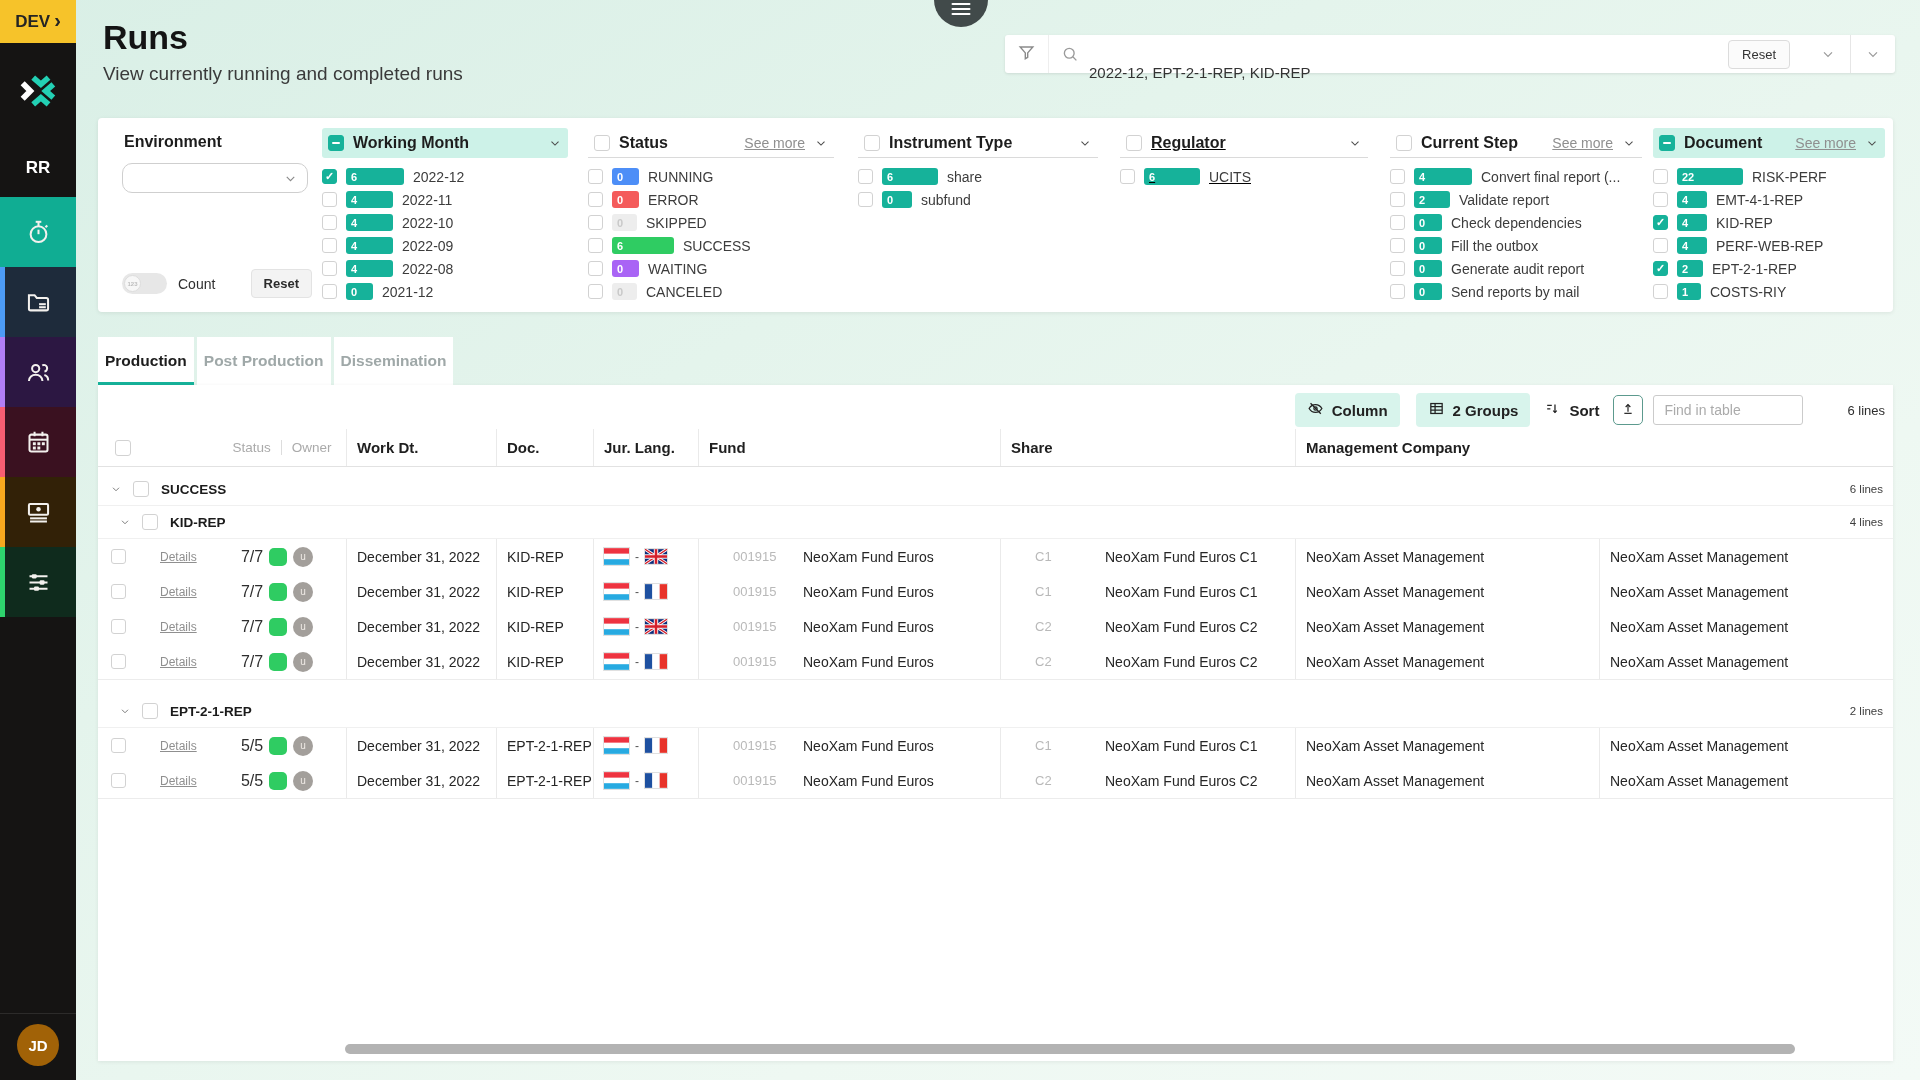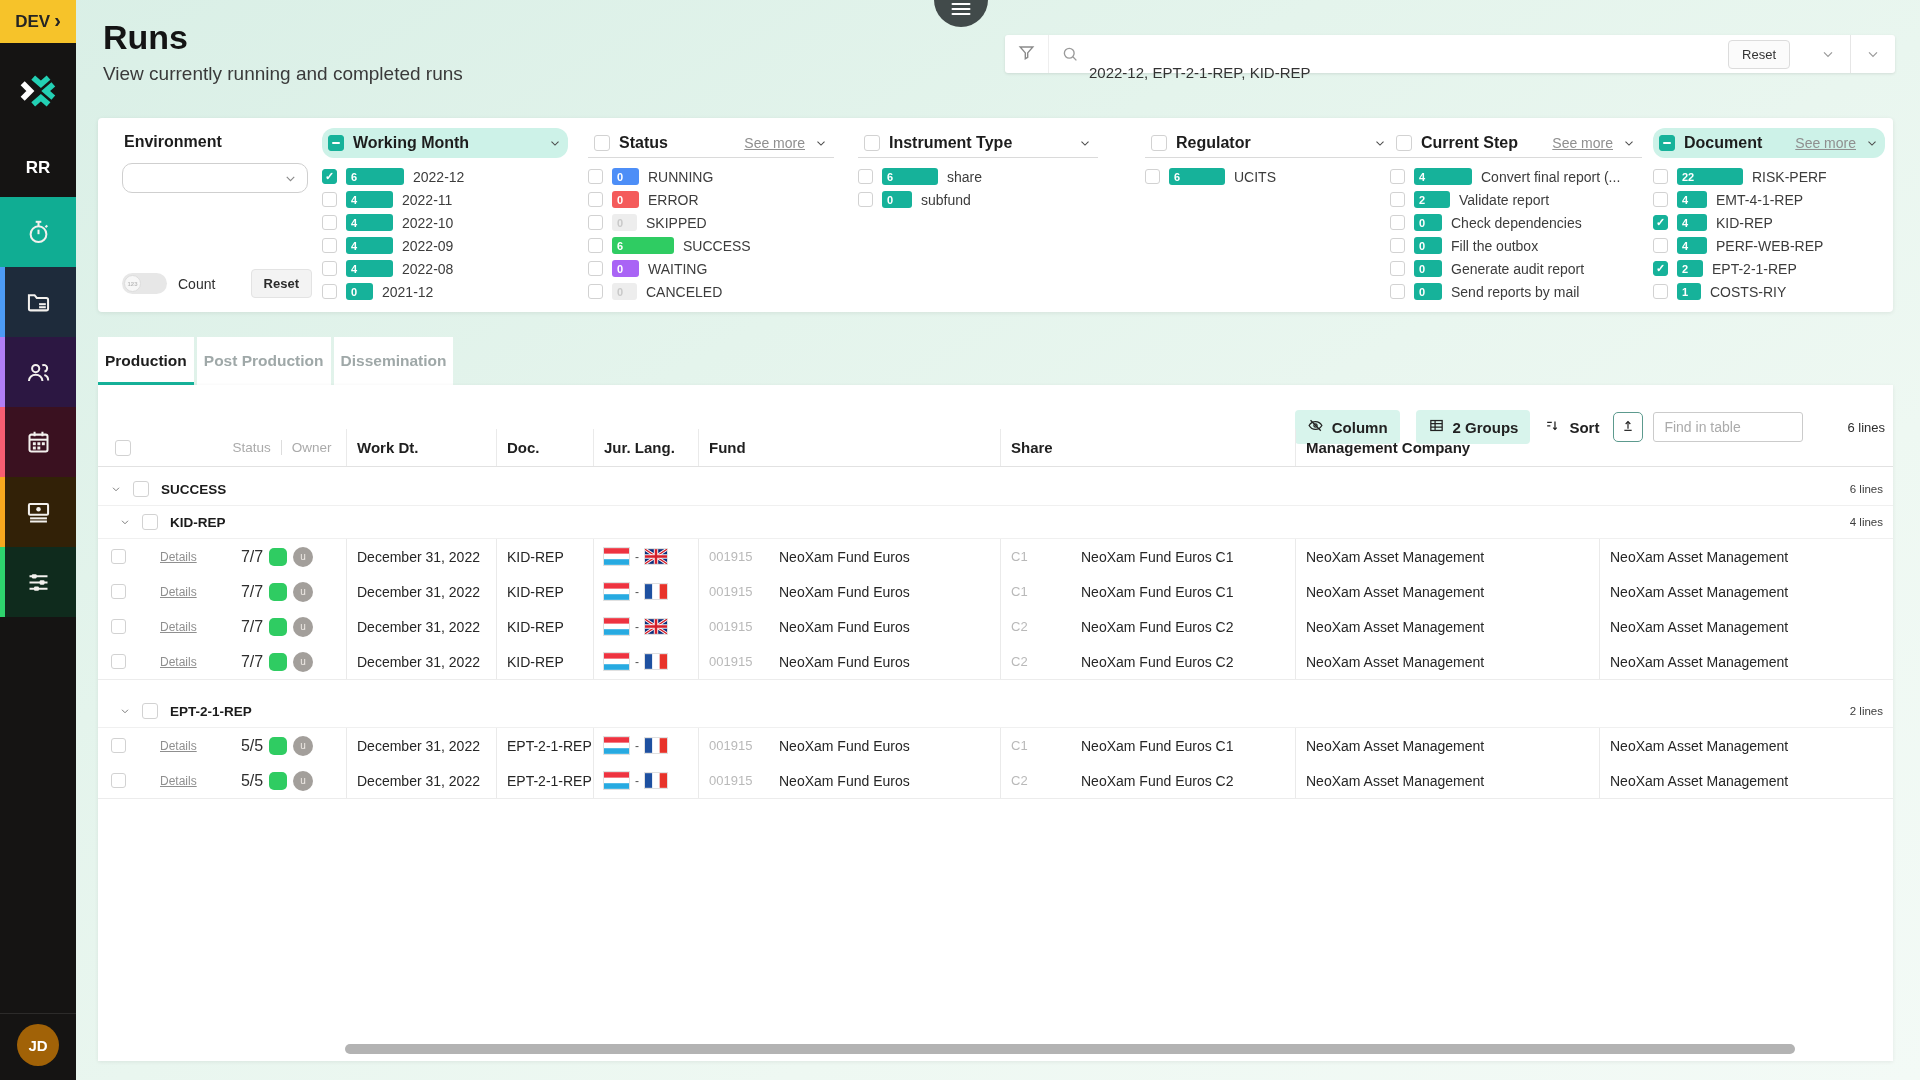--- a/index.html
+++ b/index.html
@@ -51,40 +51,40 @@
   .sb-sep { width:1px; height:100%; background:#e6e6e6; }
 
   
   .filter-card { position:absolute; left:22px; top:118px; width:1795px; height:194px; background:#fff;
                  border-radius:4px; box-shadow:0 1px 4px rgba(0,0,0,.08); }
   .fcol { position:absolute; top:10px; }
   .fcol-environment { left:24px; width:190px; height:174px; }
   .fcol-working_month { left:224px; width:246px; }
   .fcol-status { left:490px; width:246px; }
   .fcol-instrument_type { left:760px; width:240px; }
-  .fcol-regulator { left:1047px; width:248px; }
+  .fcol-regulator { left:1022px; width:248px;text-decoration:underline; }
   .fcol-current_step { left:1292px; width:252px; }
   .fcol-document { left:1555px; width:232px; }
 
   .env-label { font-size:16px; font-weight:700; color:#1d1d1d; margin:5px 0 12px 2px; }
   .env-select { position:relative; width:186px; height:30px; border:1px solid #cfcfcf; border-radius:10px;
                 background:#fff; cursor:pointer; }
   .env-select svg { position:absolute; right:9px; top:7px; width:15px; height:15px; color:#8a8a8a; }
   .env-bottom { position:absolute; bottom:4px; left:0; width:100%; display:flex; align-items:center; }
   .toggle { position:relative; width:45px; height:21px; background:#e7e7e7; border-radius:11px; cursor:pointer; }
   .toggle .knob { position:absolute; left:2px; top:2px; width:17px; height:17px; border-radius:50%;
                   background:#f7f7f7; border:1px solid #ddd; color:#bdbdbd; font-size:6px; font-weight:700;
                   display:flex; align-items:center; justify-content:center; }
   .count-label { font-size:14px; color:#2f2f2f; margin-left:11px; }
   .env-reset { margin-left:auto; background:#f3f3f3; border:1px solid #e3e3e3; border-radius:4px;
                font-size:13px; font-weight:600; color:#2b2b2b; padding:6px 12px; cursor:pointer;
                font-family:"Liberation Sans",sans-serif; }
 
   .fhead { height:30px; display:flex; align-items:center; gap:9px; padding:0 6px; }
-  .fhead.highlight { background:#cdf2e8; border-radius:12px; }
+  .fhead.highlight { background:#cdf2e8; border-radius:3px; }
   .fhead.plain { border-bottom:1px solid #dadada; }
   .fhead .flabel { font-size:16px; font-weight:700; color:#1d1d1d; white-space:nowrap; flex:1; }
   .see-more { font-size:14px; color:#8f8f8f; text-decoration:underline; cursor:pointer; white-space:nowrap; }
   .fhead svg { width:14px; height:14px; color:#4c4c4c; flex:none; cursor:pointer; }
   .fitems { margin-top:7px; }
   .fitem { display:flex; align-items:center; height:23px; }
   .fbar { display:inline-flex; align-items:center; height:17px; border-radius:3px; background:#16b29a;
           color:#fff; font-size:11px; font-weight:700; padding-left:5px; margin-left:9px; flex:none; }
   .fbar.muted { background:#ededed; color:#c9c9c9; }
   .fitem .ilabel { margin-left:9px; font-size:14px; color:#3c3c3c; white-space:nowrap; }
@@ -100,21 +100,21 @@
   
   .tabs { position:absolute; left:22px; top:337px; display:flex; gap:3px; }
   .tab { height:48px; background:#fff; display:flex; align-items:center; padding:0 7px;
          font-size:15.5px; font-weight:700; color:#9fa8a8; cursor:pointer; position:relative; }
   .tab.active { color:#1d1d1d; }
   .tab.active::after { content:""; position:absolute; left:0; bottom:0; width:100%; height:3px; background:#16b29a; }
 
   
   .table-card { position:absolute; left:22px; top:385px; width:1795px; height:676px; background:#fff;
                 box-shadow:0 1px 4px rgba(0,0,0,.07); }
-  .toolbar { position:absolute; top:25px; right:8px; display:flex; align-items:center; }
+  .toolbar { position:absolute; top:8px; right:8px; display:flex; align-items:center; }
   .tbtn { display:flex; align-items:center; gap:8px; font-size:15px; font-weight:600; color:#222;
           cursor:pointer; font-family:"Liberation Sans",sans-serif; border:none; background:transparent; }
   .tbtn svg { width:17px; height:17px; }
   .tbtn.pill { background:#d8f4ec; border-radius:4px; padding:7px 12px; }
   .gap16 { width:16px; } .gap14 { width:14px; } .gap10 { width:10px; } .gap40 { width:44px; }
   .upload-btn { width:30px; height:30px; border:1.5px solid #5c9a8e; border-radius:5px; background:#fff;
                 display:flex; align-items:center; justify-content:center; cursor:pointer; }
   .upload-btn svg { width:16px; height:16px; color:#222; }
   .find-input { width:150px; height:30px; border:1px solid #cbcbcb; border-radius:3px; font-size:14px;
                 color:#333; padding:0 10px; outline:none; font-family:"Liberation Sans",sans-serif; }
@@ -146,21 +146,21 @@
           overflow:hidden; }
   .cell.pad { padding-left:10px; }
   .ccb { justify-content:center; }
   .details { font-size:12px; color:#8f8f8f; text-decoration:underline; cursor:pointer; }
   .cdet { padding-left:22px; }
   .cstat { justify-content:center; gap:6px; }
   .progress { font-size:16px; color:#2e2e2e; }
   .sbadge { width:18px; height:18px; border-radius:5px; background:#2fcc62; }
   .oavatar { width:20px; height:20px; border-radius:50%; background:#a39f9b; color:#efeae5; font-size:10px;
              display:flex; align-items:center; justify-content:center; }
-  .code { color:#b9b9b9; font-size:13px; width:70px; flex:none; }
+  .code { color:#b9b9b9; font-size:13px; width:70px; flex:none;margin-left:24px; }
   .flags { gap:6px; }
   .flag { display:flex; box-shadow:0 0 0 1px #e0e0e0; }
   .flag-dash { color:#555; font-size:12px; }
 
   .hscroll-track { position:absolute; left:0; bottom:0; width:100%; height:22px; }
   .hscroll { position:absolute; left:247px; bottom:7px; width:1450px; height:10px; border-radius:5px;
              background:#b3b3b3; cursor:pointer; }
 </style>
 </head>
 <body>

